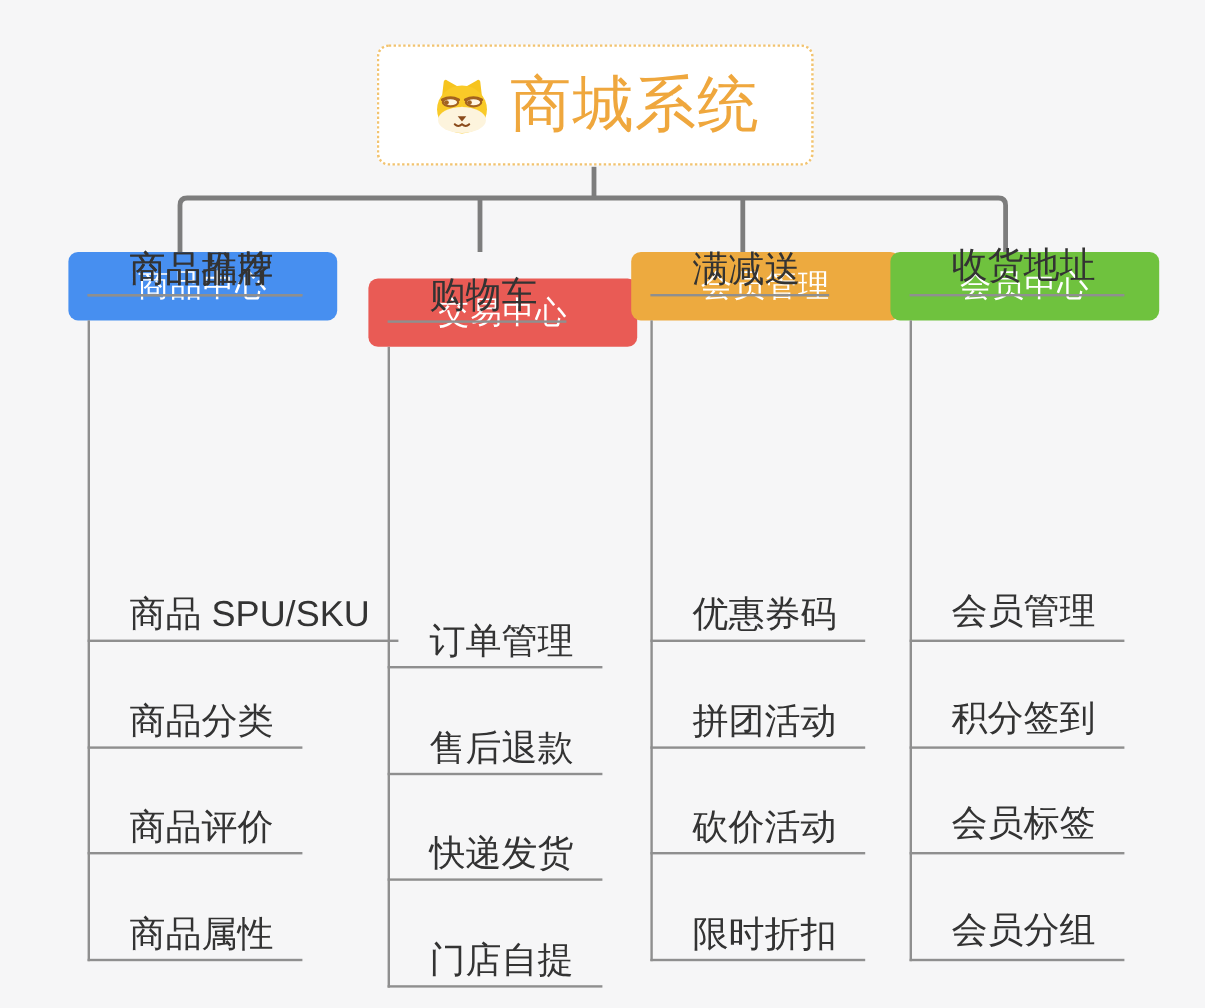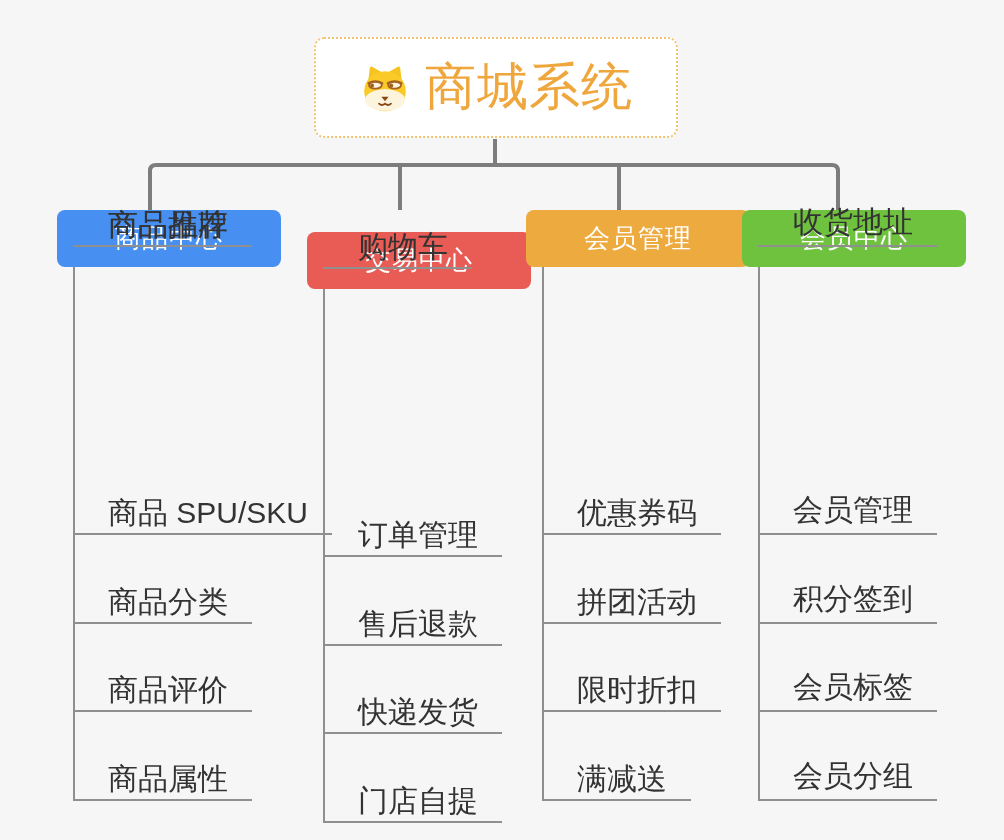--- a/index.html
+++ b/index.html
@@ -93,20 +93,21 @@
   <div class="item">快递发货</div>
   <div class="item">门店自提</div>
   <div class="item">购物车</div>
 </div>
 
 <div class="branch b3">
   <div class="branch-node" style="background-color: rgb(237, 170, 63);">会员管理</div>
   <div class="vline"></div>
   <div class="item">优惠券码</div>
   <div class="item">拼团活动</div>
+  <div class="item">砍价活动</div>
   <div class="item">限时折扣</div>
   <div class="item">满减送</div>
 </div>
 
 <div class="branch b4">
   <div class="branch-node" style="background-color: rgb(111, 194, 62);">会员中心</div>
   <div class="vline"></div>
   <div class="item">会员管理</div>
   <div class="item">积分签到</div>
   <div class="item">会员标签</div>

